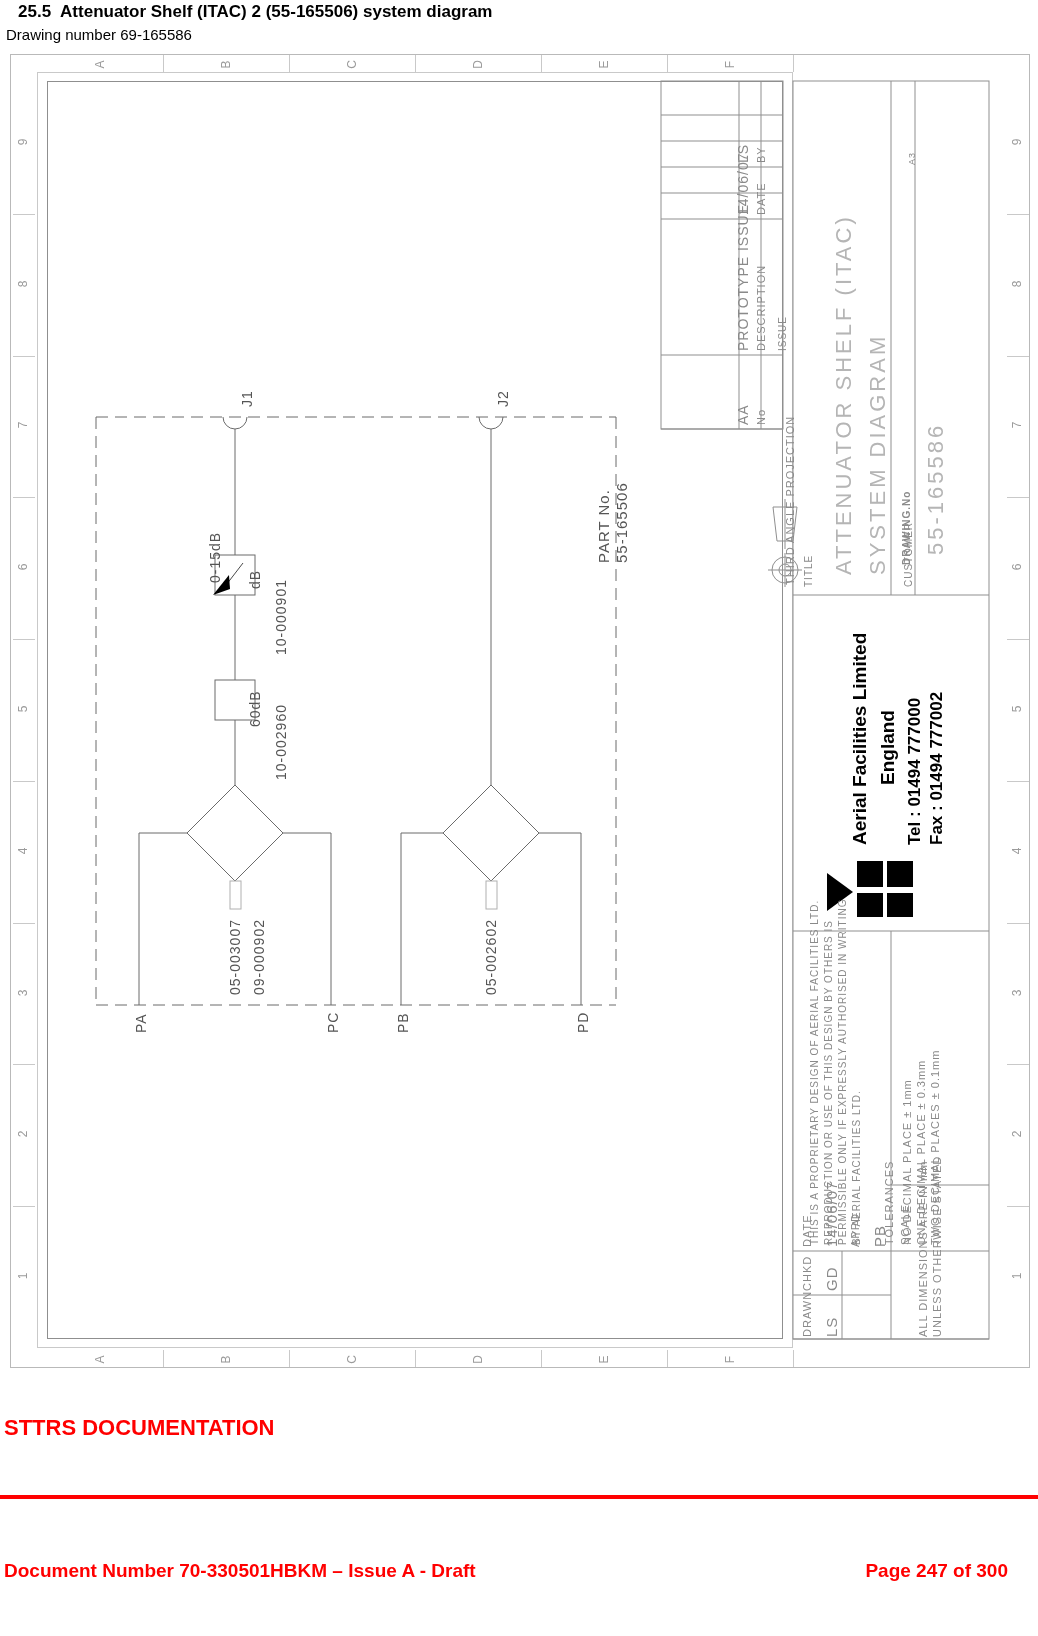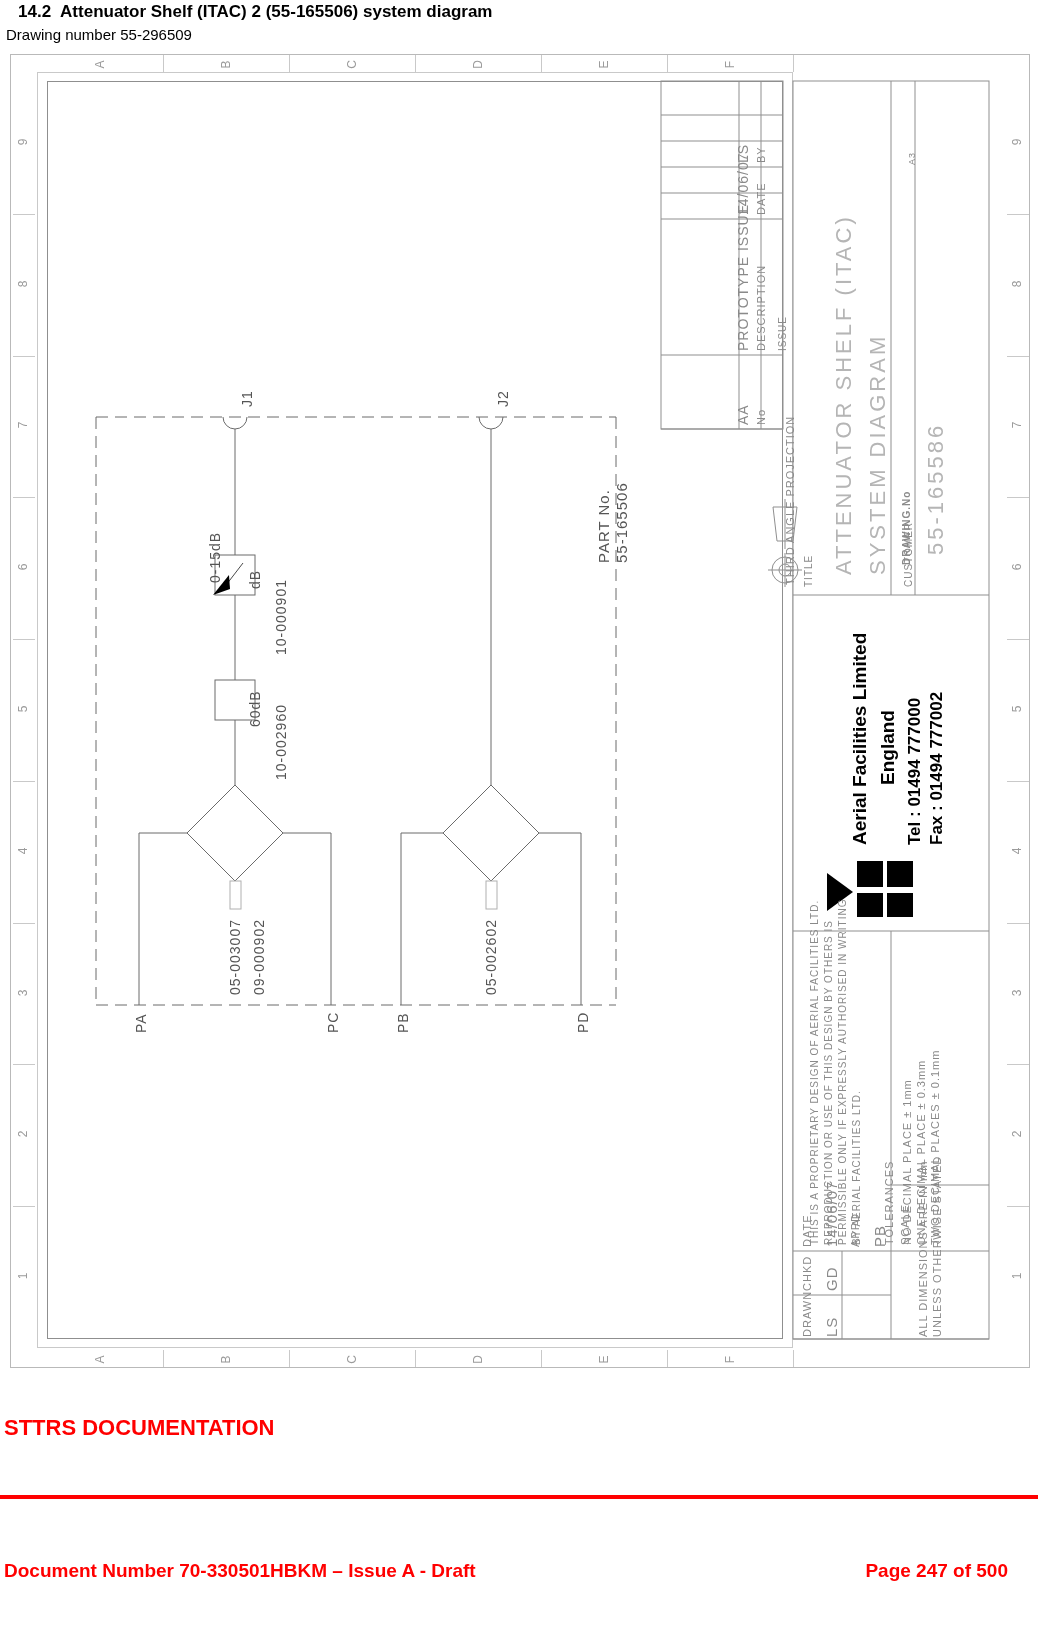--- a/index.html
+++ b/index.html
@@ -44,23 +44,23 @@
   
   .foot-rule{position:absolute;left:0;right:0;top:1495px;height:4px;background:#ff0000;}
   .foot-a{position:absolute;left:4px;top:1415px;font-size:22px;font-weight:bold;color:#ff0000;}
   .foot-b{position:absolute;left:4px;top:1560px;font-size:19px;font-weight:bold;color:#ff0000;}
   .foot-c{position:absolute;right:30px;top:1560px;font-size:19px;font-weight:bold;color:#ff0000;}
 </style>
 </head>
 <body>
 
 <div class="heading">
-  <span class="num">14.2</span><span>Attenuator Shelf (ITAC) 2 (55-165506) system diagram</span>
+  <span class="num">25.5</span><span>Attenuator Shelf (ITAC) 2 (55-165506) system diagram</span>
 </div>
-<div class="subheading">Drawing number 55-296509</div>
+<div class="subheading">Drawing number 69-165586</div>
 
 <div class="drawing">
 
   <div class="frame-inner2"></div>
   <div style="position:absolute;left:36px;top:26px;right:246px;bottom:28px;border:1px solid #8f8f8f;"></div>
 
   <div class="zone-strip top" id="zs-top">
       <div class="zone-cell" style="left: 0px; width: 126px;">
         <span>A</span>
       </div>
@@ -438,13 +438,13 @@
   </div>
   <div class="tb" style="left:860px;top:1192px;">
     <div class="rot cadtxt" style="font-size:15px;"><span>PB</span></div>
   </div>
 
 </div>
 
 <div class="foot-rule"></div>
 <div class="foot-a">STTRS DOCUMENTATION</div>
 <div class="foot-b">Document Number 70-330501HBKM – Issue A - Draft</div>
-<div class="foot-c">Page 247 of 500</div>
+<div class="foot-c">Page 247 of 300</div>
 
 </body></html>

